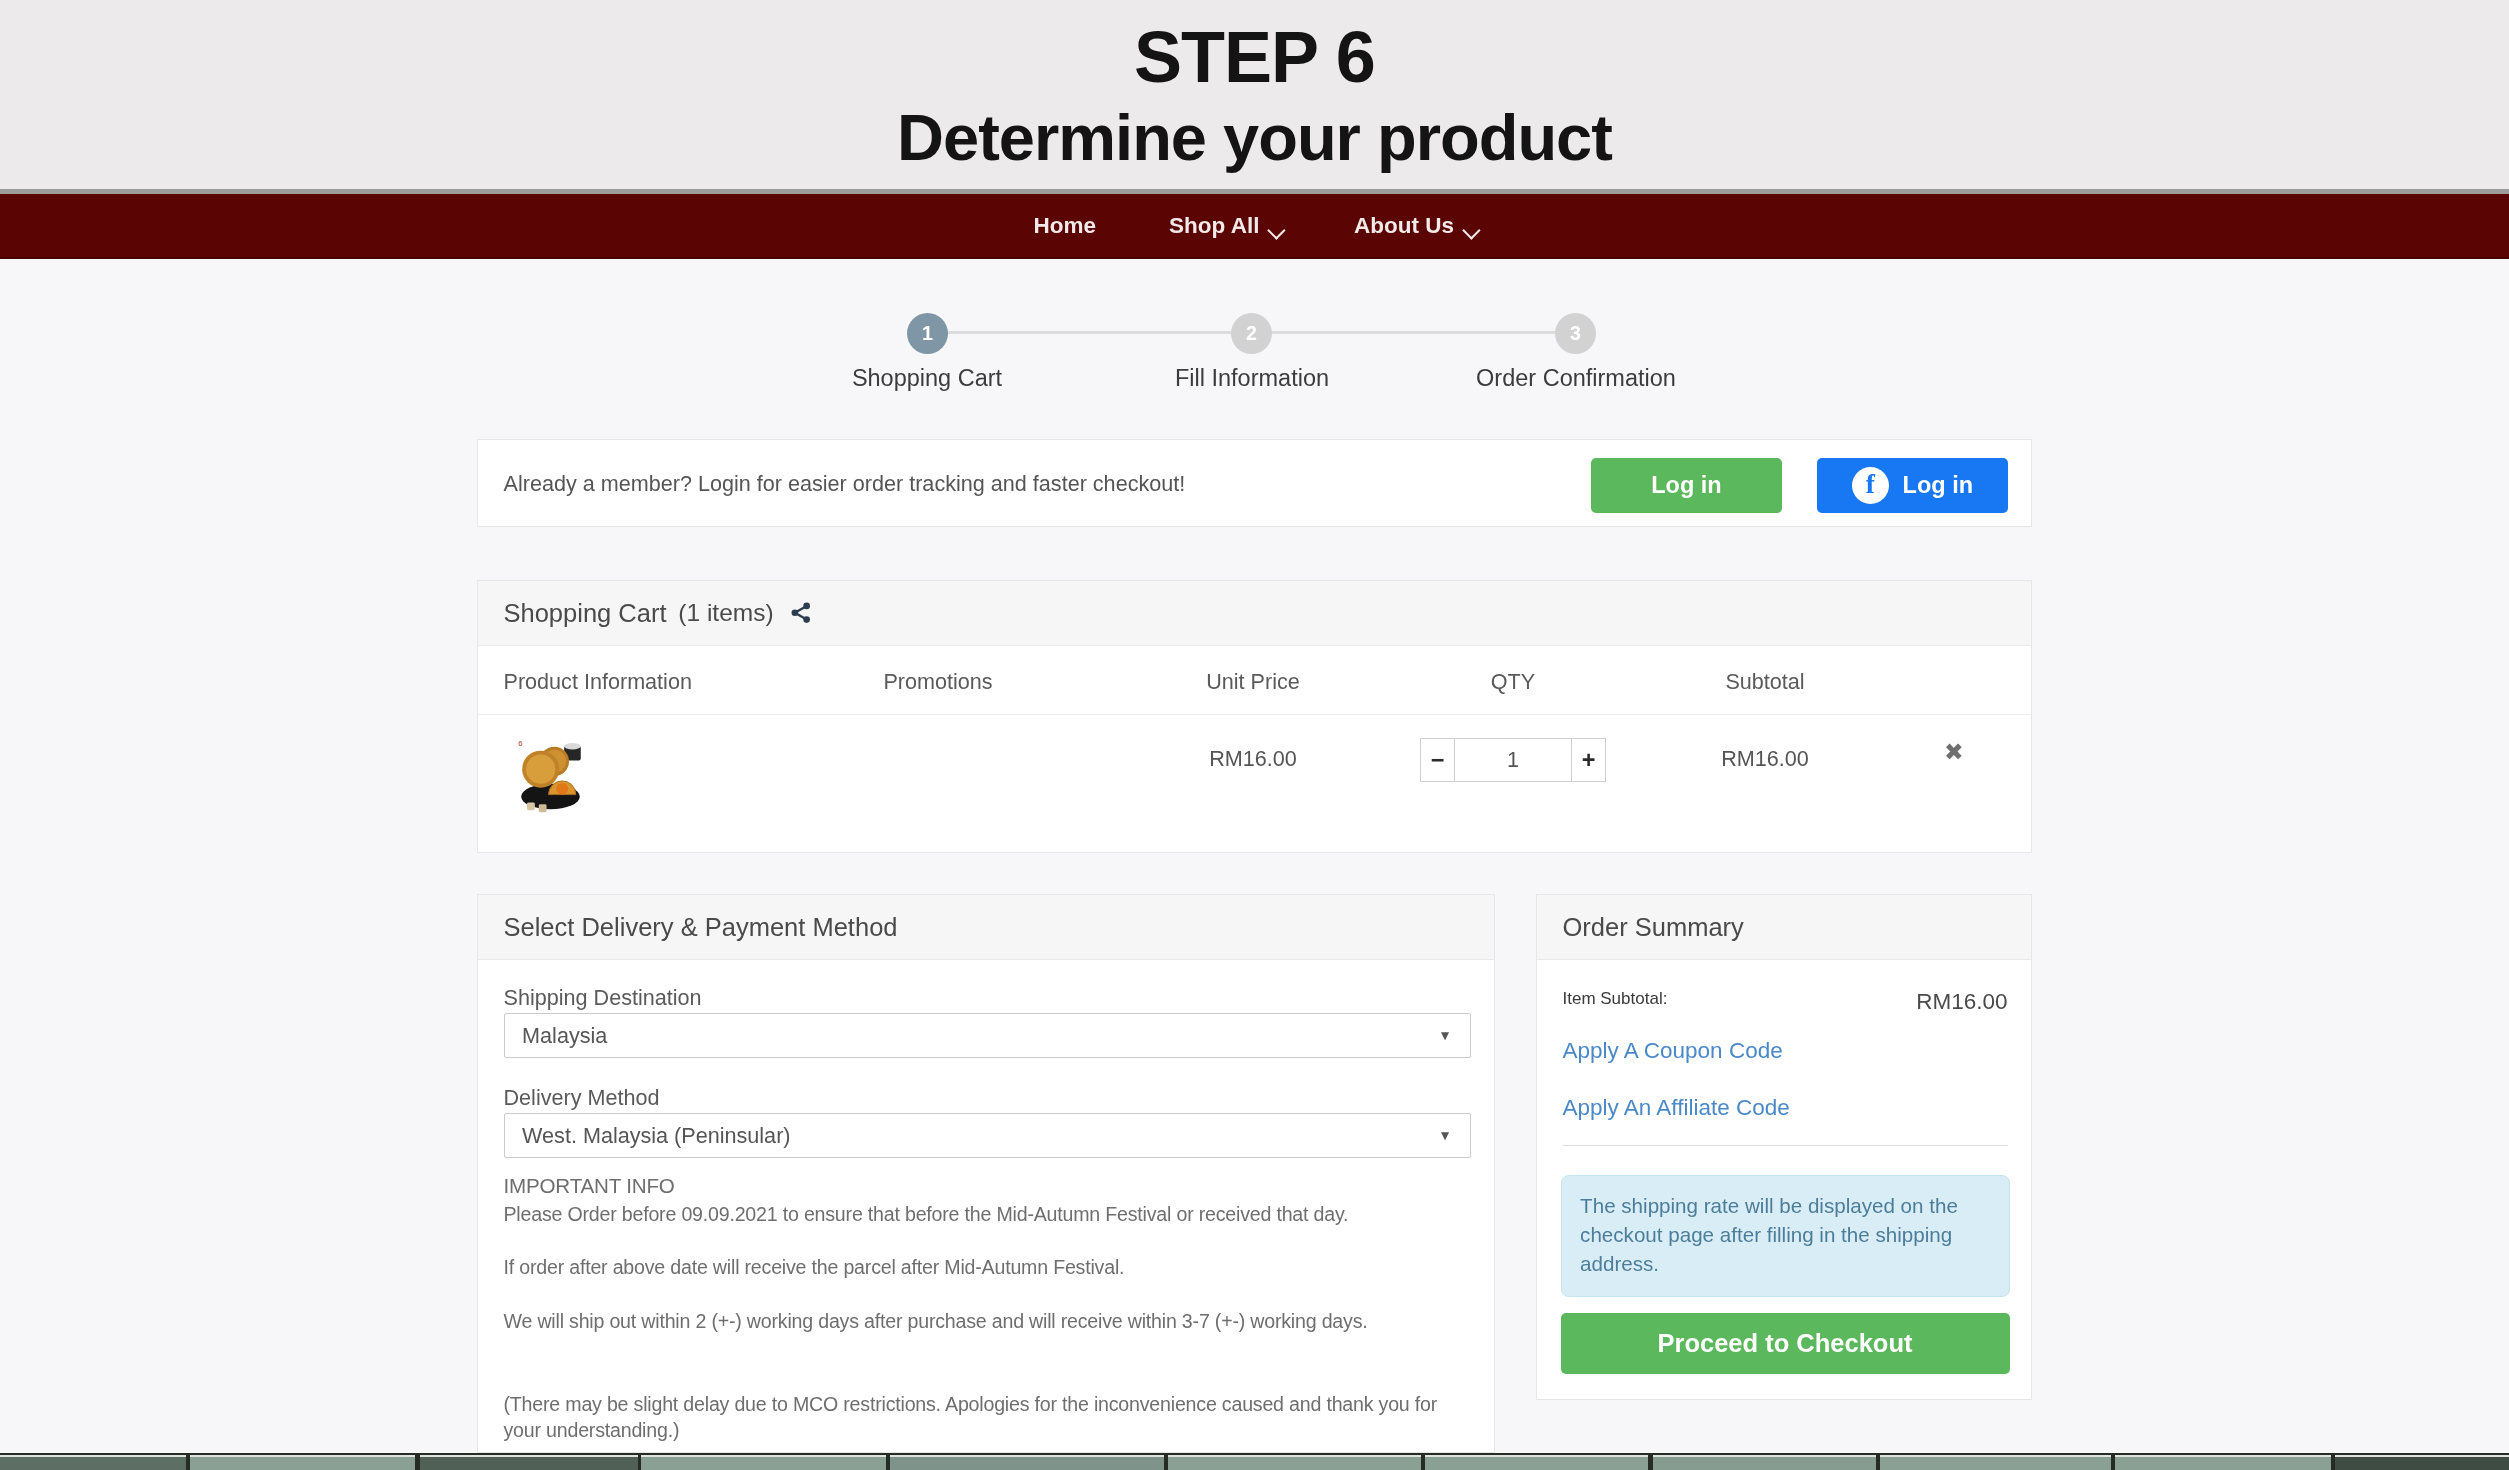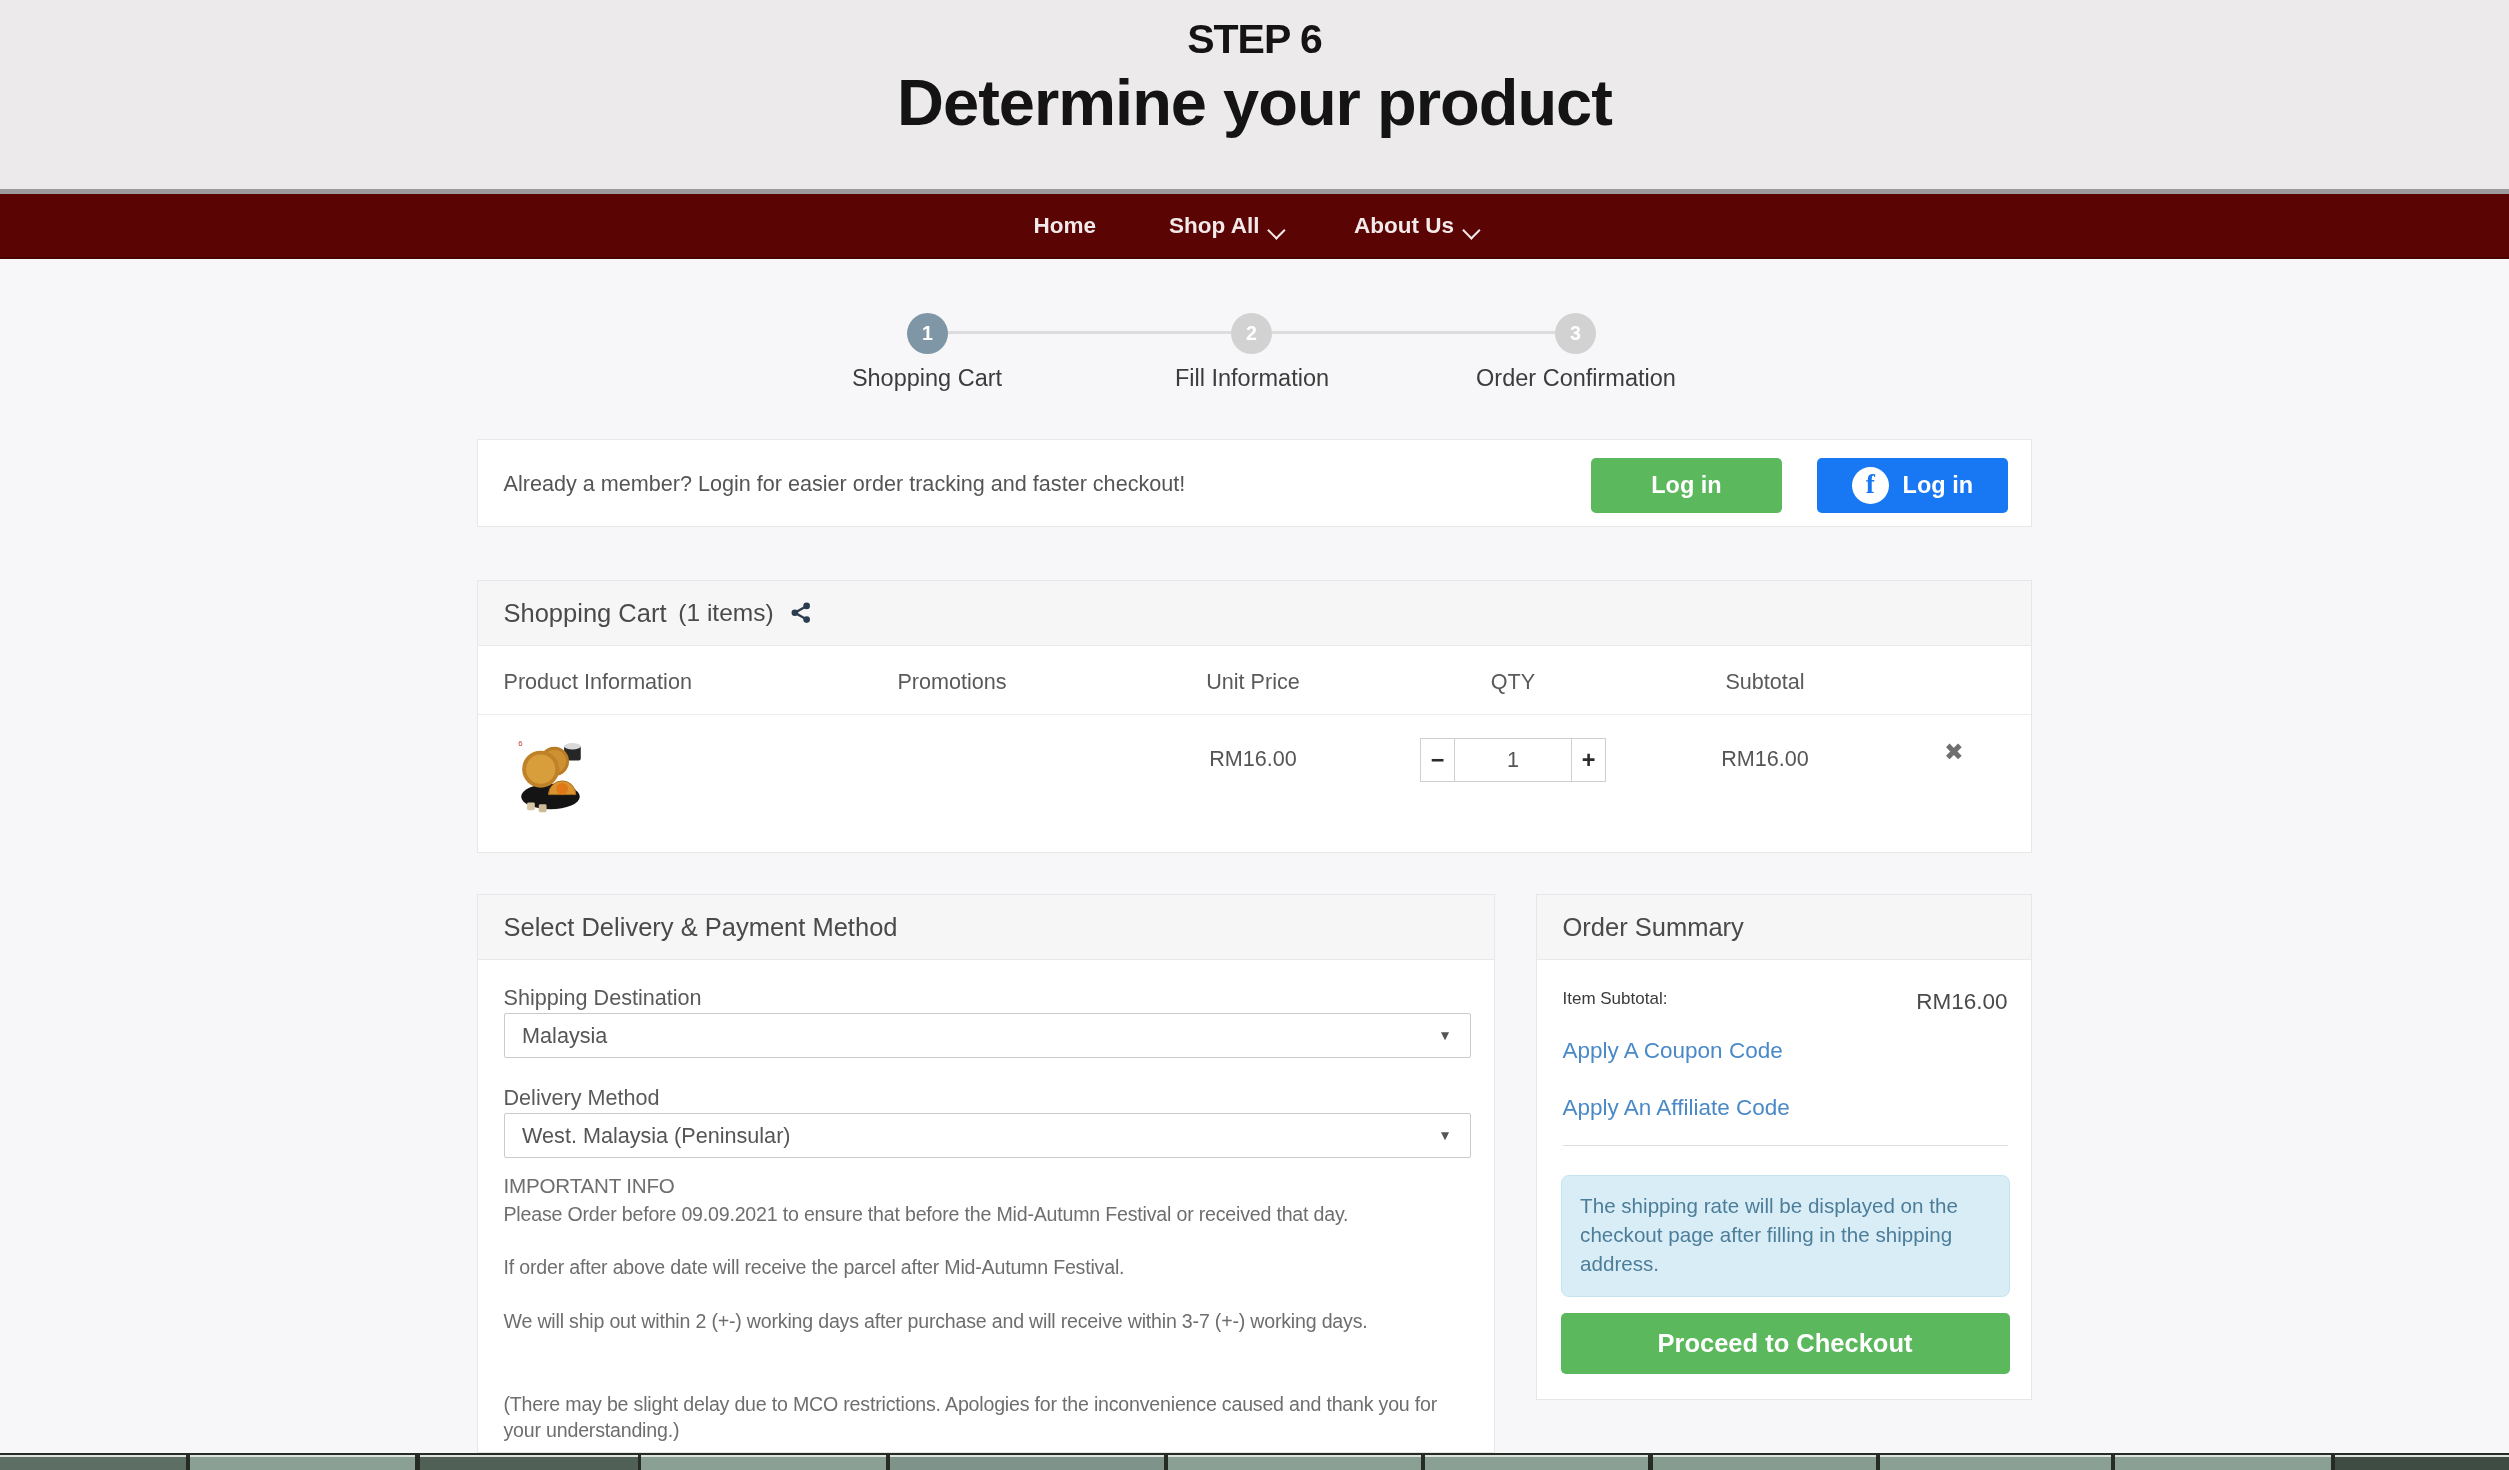--- a/index.html
+++ b/index.html
@@ -2,21 +2,21 @@
 <html><head>
 <meta charset="utf-8">
 <style>
   * { margin:0; padding:0; box-sizing:border-box; }
   html,body { background:#cfcfcf; }
   body { font-family:"Liberation Sans","DejaVu Sans",sans-serif; }
   .screen { position:relative; width:2509px; height:1470px; background:#f7f7f9; overflow:hidden; }
 
   
   .site-header { position:absolute; left:0; top:0; width:2509px; height:189px; background:#edeaeb; text-align:center; }
-  .hdr-step  { padding-top:15.7px; font-size:41px; font-weight:bold; color:#141414; letter-spacing:-1px; }
+  .hdr-step  { padding-top:15.7px; font-size:72px; font-weight:bold; color:#141414; letter-spacing:-1px; }
   .hdr-title { margin-top:2px; font-size:65px; font-weight:bold; color:#141414; letter-spacing:-1px; }
   .gray-rule { position:absolute; left:0; top:189px; width:2509px; height:4.9px; background:#9c9c9c; }
 
   
   .main-nav { position:absolute; left:0; top:194px; width:2509px; height:65px; background:#5a0503;
               display:flex; justify-content:center; align-items:center; gap:73px; border-bottom:2px solid #470302;}
   .nav-item { color:#f2eaea; font-size:22.5px; font-weight:bold; display:flex; align-items:flex-end; gap:8.8px; cursor:pointer; }
   .chev { display:inline-block; width:12.7px; height:12.7px; border-right:2.9px solid #f2eaea; border-bottom:2.9px solid #f2eaea;
           transform:rotate(45deg) translateY(-2.9px); }
 
@@ -144,21 +144,21 @@
       <svg class="share-svg" width="23.5" height="23.5" viewBox="0 0 24 24">
         <circle cx="18" cy="5" r="3.4" fill="#2c3d4f"></circle>
         <circle cx="6" cy="12" r="3.4" fill="#2c3d4f"></circle>
         <circle cx="18" cy="19" r="3.4" fill="#2c3d4f"></circle>
         <line x1="6" y1="12" x2="18" y2="5" stroke="#2c3d4f" stroke-width="2.4"></line>
         <line x1="6" y1="12" x2="18" y2="19" stroke="#2c3d4f" stroke-width="2.4"></line>
       </svg>
     </div>
 
     <div class="colhead" style="left:25.5px;">Product Information</div>
-    <div class="colhead c-center" style="left:376px;">Promotions</div>
+    <div class="colhead c-center" style="left:362px;">Promotions</div>
     <div class="colhead c-center" style="left:677px;text-align:center;">Unit Price</div>
     <div class="colhead c-center" style="left:937px;text-align:center;">QTY</div>
     <div class="colhead c-center" style="left:1189px;">Subtotal</div>
     <div class="cart-divider"></div>
 
     <svg class="prod-img" viewBox="0 0 70 86">
       <rect x="0" y="0" width="70" height="86" fill="#ffffff"></rect>
       <text x="3" y="10" font-size="8" fill="#c0392b" font-family="sans-serif">6</text>
       <ellipse cx="36" cy="62" rx="30" ry="13" fill="#141414"></ellipse>
       <rect x="50" y="10" width="17" height="15" rx="2" fill="#262626"></rect>

